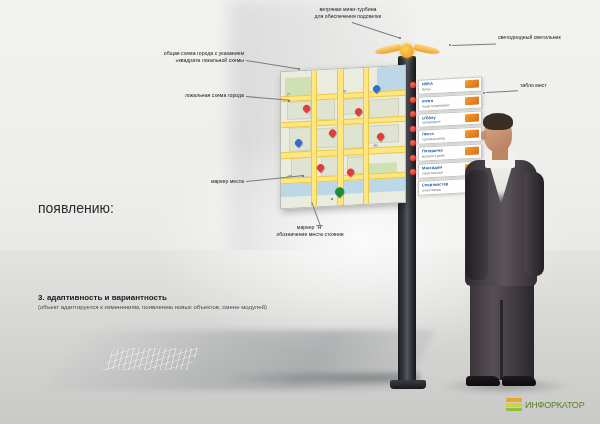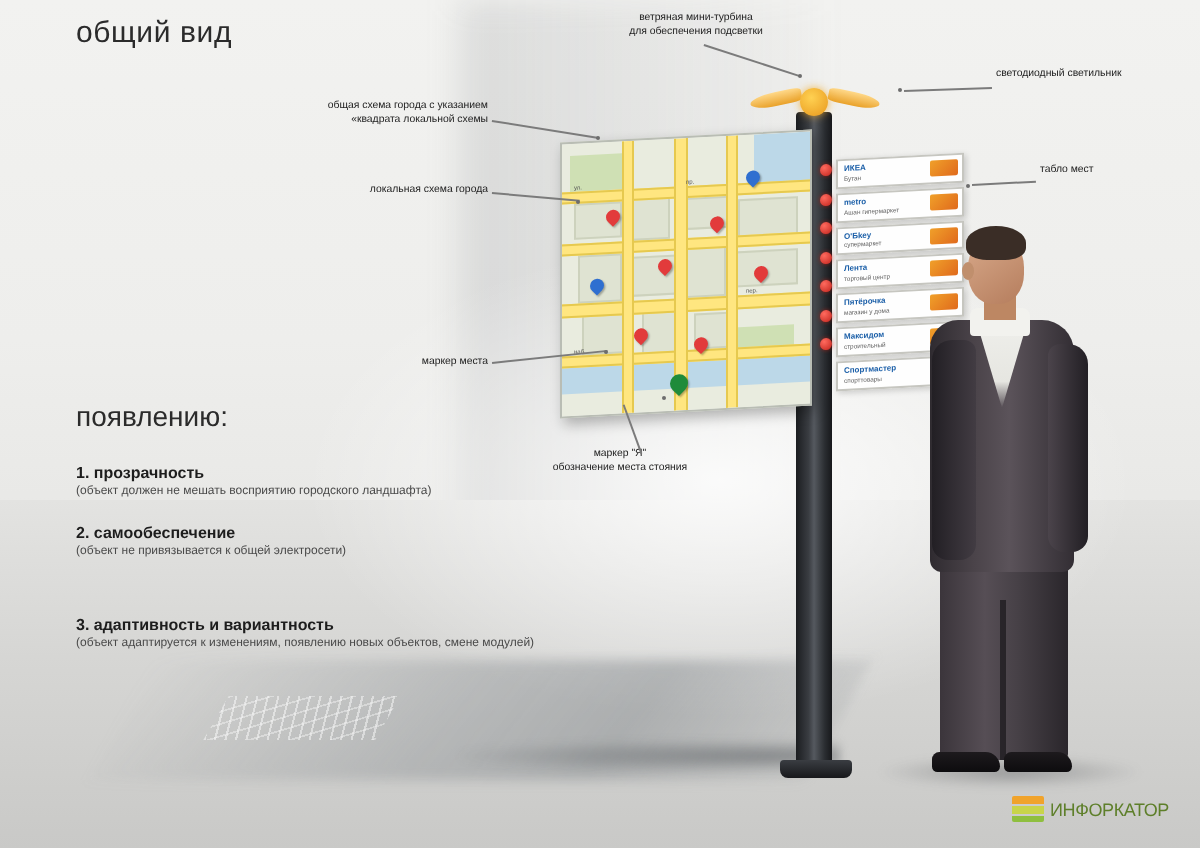--- a/index.html
+++ b/index.html
@@ -71,21 +71,21 @@
     font-weight: bold;
     margin-bottom: 2px;
   }
   .principle .p-sub {
     font-size: 6px;
     color: #4a4a4a;
     line-height: 1.3;
   }
   #principle-0 { top: 232px; }
   #principle-1 { top: 262px; }
-  #principle-2 { top: 293px; margin-top: 15px; }
+  #principle-2 { top: 293px; }
 
   
   .pole {
     position: absolute;
     left: 398px; top: 56px;
     width: 18px; height: 330px;
     background: linear-gradient(to right, #1b1d20 0%, #3a3d42 35%, #55595f 50%, #2a2d31 80%, #17181b 100%);
     border-radius: 2px;
   }
   .pole-base {
@@ -385,21 +385,20 @@
 <div id="page">
 
   <div class="scene"></div>
   <div class="wall-shadow"></div>
   <div class="floor"></div>
   <div class="horizon-glow"></div>
   <div class="long-shadow"></div>
   <div class="shadow-map"></div>
   <div class="pole-shadow"></div>
 
-  <div class="headline">общий вид</div>
 
   <div class="pole"></div>
   <div class="pole-base"></div>
 
   <div class="blade left"></div>
   <div class="blade right"></div>
   <div class="turbine-hub"></div>
 
   <div class="map-panel">
     <div class="map-bg"></div>
@@ -541,28 +540,20 @@
 
   <div class="callout center" style="left:254px; top:224px; width:112px;">
     <div>маркер "Я"</div>
     <div>обозначение места стояния</div>
   </div>
   <div class="leader" style="left:312px; top:202px; width:26px; transform: rotate(70deg);"></div>
   <div class="leader-dot" style="left:331px; top:198px;"></div>
 
   <div class="principles-title">появлению:</div>
 
-  <div class="principle" id="principle-0">
-    <div class="p-title">1. прозрачность</div>
-    <div class="p-sub">(объект должен не мешать восприятию городского ландшафта)</div>
-  </div>
-  <div class="principle" id="principle-1">
-    <div class="p-title">2. самообеспечение</div>
-    <div class="p-sub">(объект не привязывается к общей электросети)</div>
-  </div>
   <div class="principle" id="principle-2">
     <div class="p-title">3. адаптивность и вариантность</div>
     <div class="p-sub">(объект адаптируется к изменениям, появлению новых объектов, смене модулей)</div>
   </div>
 
   <div class="logo">
     <div class="logo-mark"></div>
     <div class="logo-text">ИНФОРКАТОР</div>
   </div>
 

